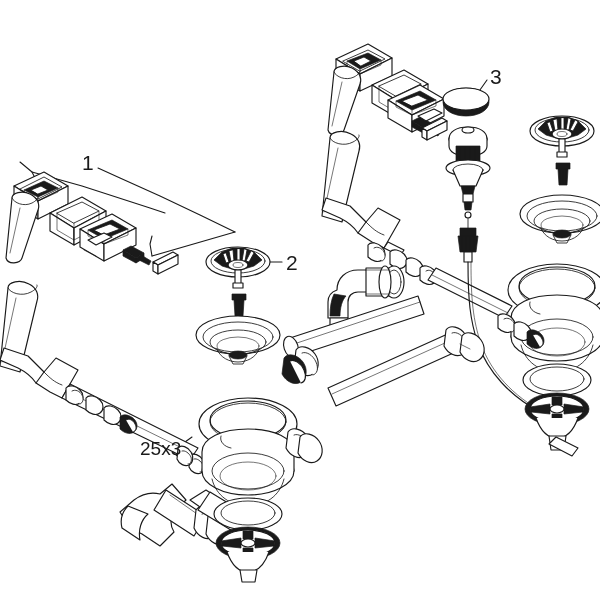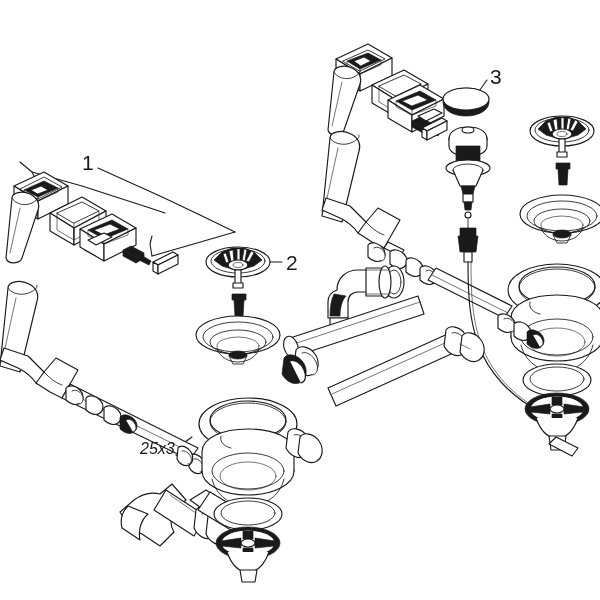--- a/index.html
+++ b/index.html
@@ -13,21 +13,21 @@
   svg#drawing{position:absolute;left:0;top:0;width:600px;height:600px;display:block;}
   .ln{fill:none;stroke:#1a1a1a;stroke-width:1.15;stroke-linecap:round;stroke-linejoin:round;}
   .ln-thin{fill:none;stroke:#1a1a1a;stroke-width:0.85;stroke-linecap:round;stroke-linejoin:round;}
   .ln-hair{fill:none;stroke:#1a1a1a;stroke-width:0.6;stroke-linecap:round;stroke-linejoin:round;}
   .fillw{fill:#ffffff;stroke:#1a1a1a;stroke-width:1.15;stroke-linejoin:round;stroke-linecap:round;}
   .fillw-thin{fill:#ffffff;stroke:#1a1a1a;stroke-width:0.85;stroke-linejoin:round;stroke-linecap:round;}
   .fillk{fill:#1a1a1a;stroke:#1a1a1a;stroke-width:0.7;stroke-linejoin:round;}
   .leader{fill:none;stroke:#1a1a1a;stroke-width:1.1;stroke-linecap:round;stroke-linejoin:round;}
   .lbl{position:absolute;font-family:"Liberation Sans", sans-serif;color:#1a1a1a;white-space:nowrap;}
   .callout-num{font-size:21px;line-height:21px;}
-  .dim-lbl{font-size:16px;line-height:15px;font-style:italic;}
+  .dim-lbl{font-size:19px;line-height:15px;}
 </style>
 </head>
 <body>
 
 <div id="diagram-root">
 
 <svg id="drawing" viewBox="0 0 600 600">
 
   <g>
     <path class="leader" d="M20 162 L32 172 L34 176 L36 184 L40 196 L46 206"></path>

